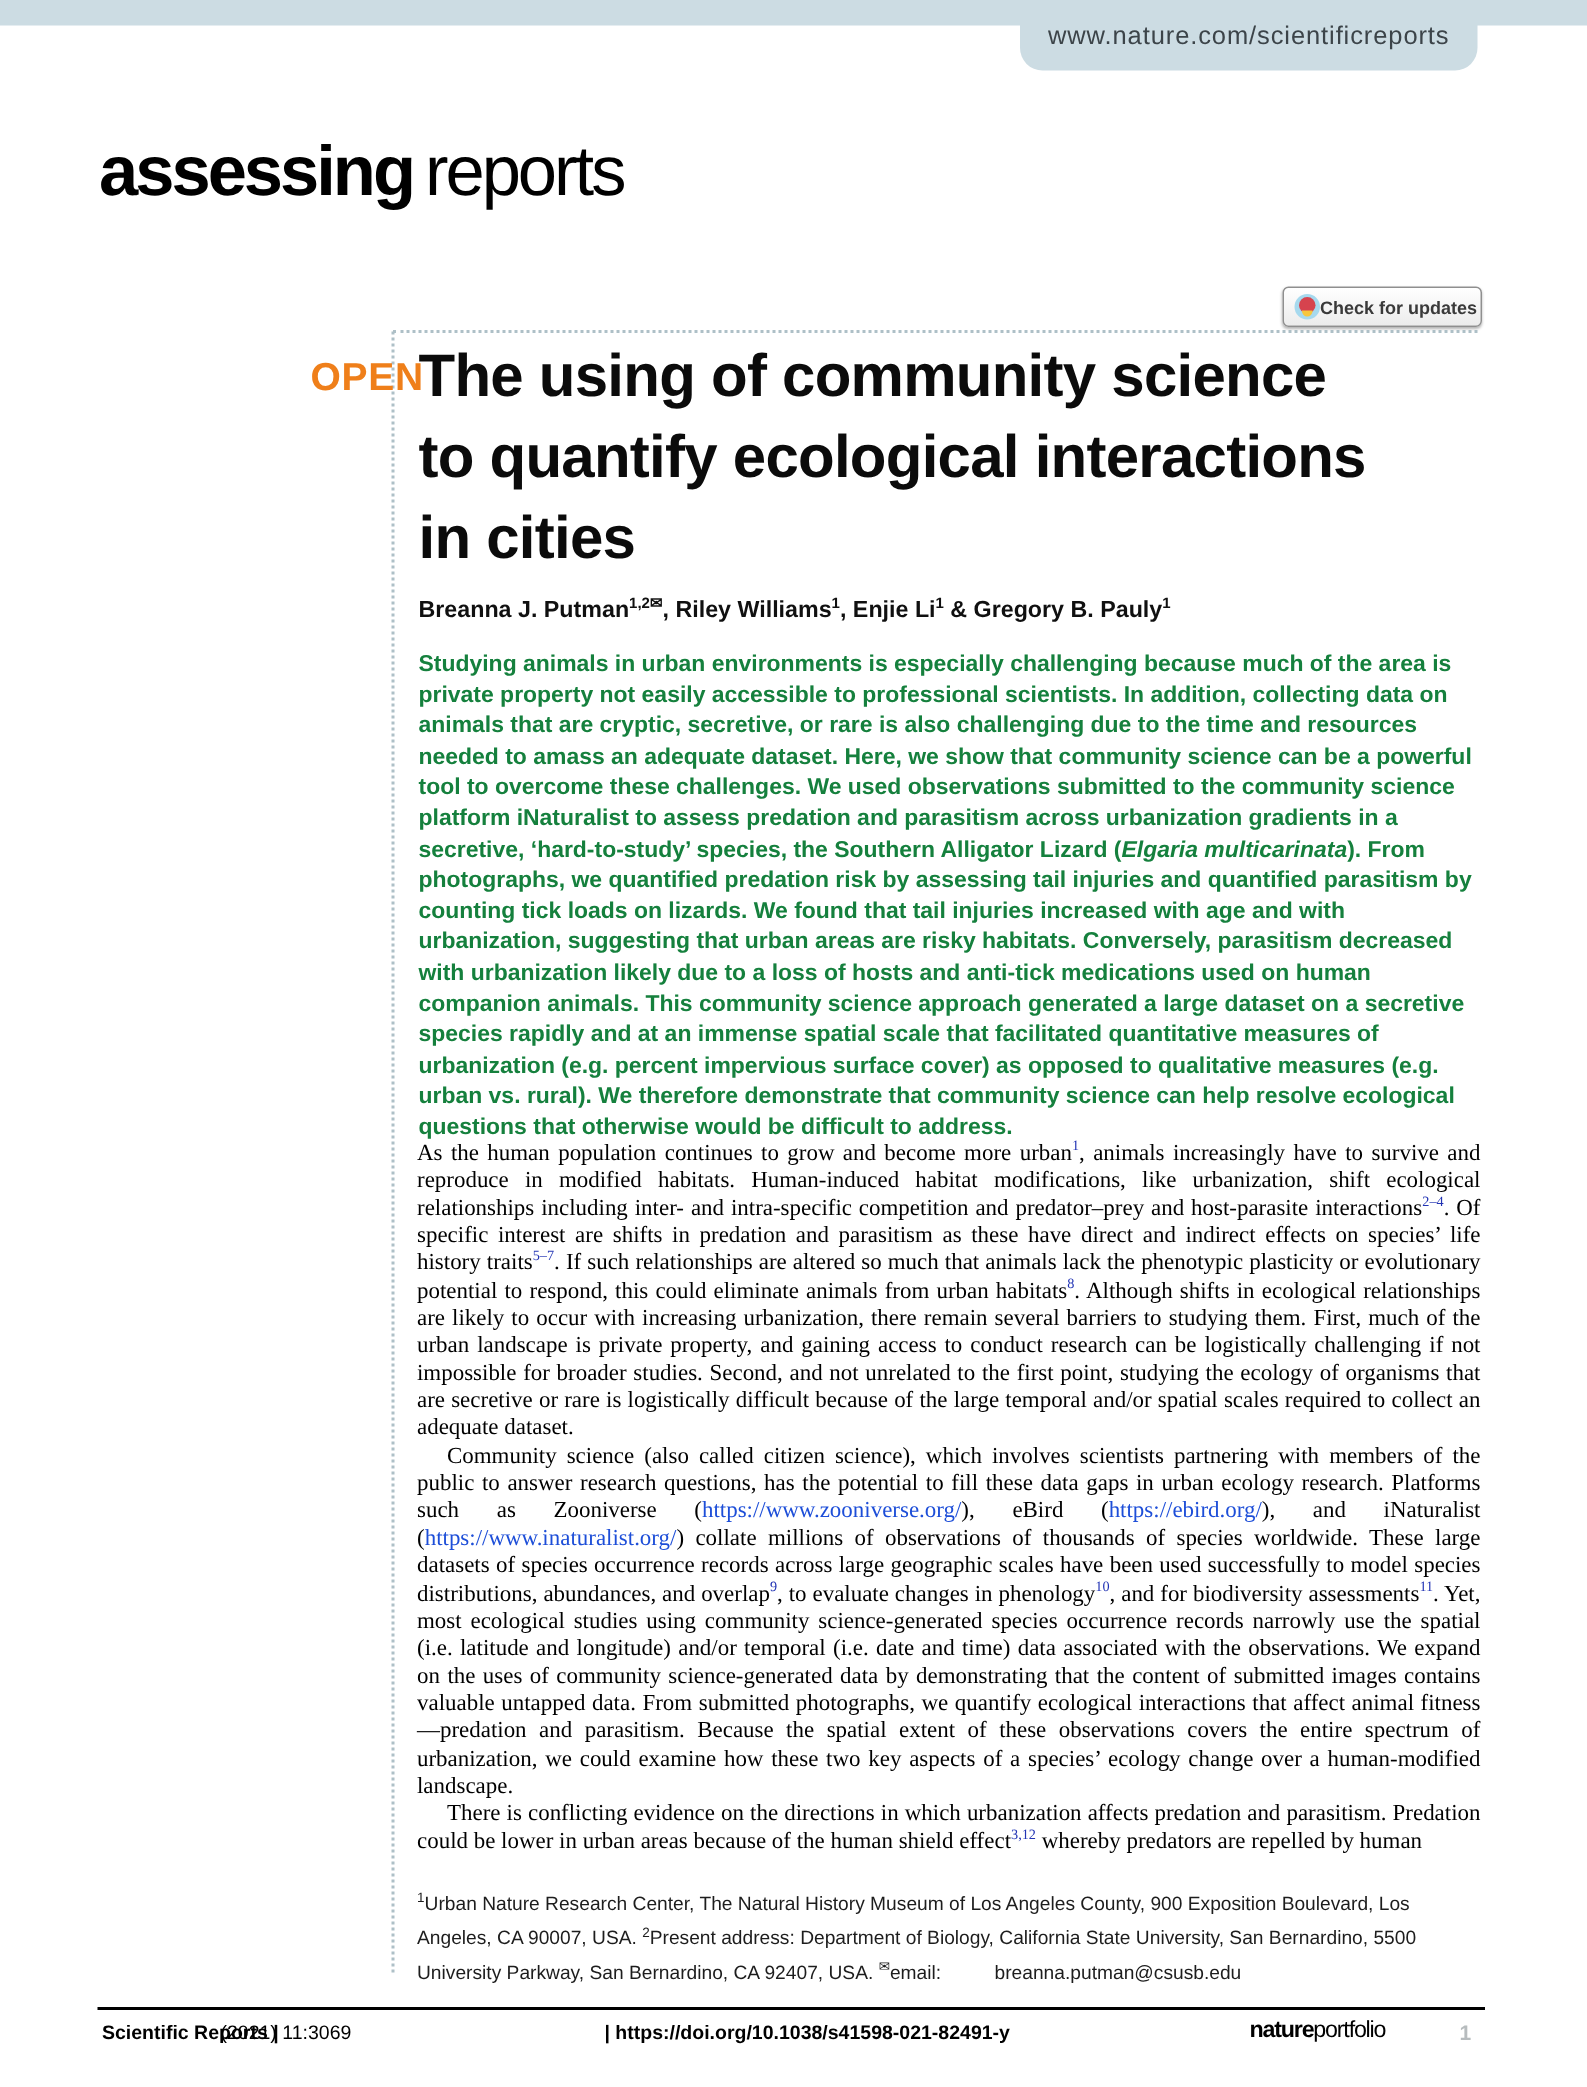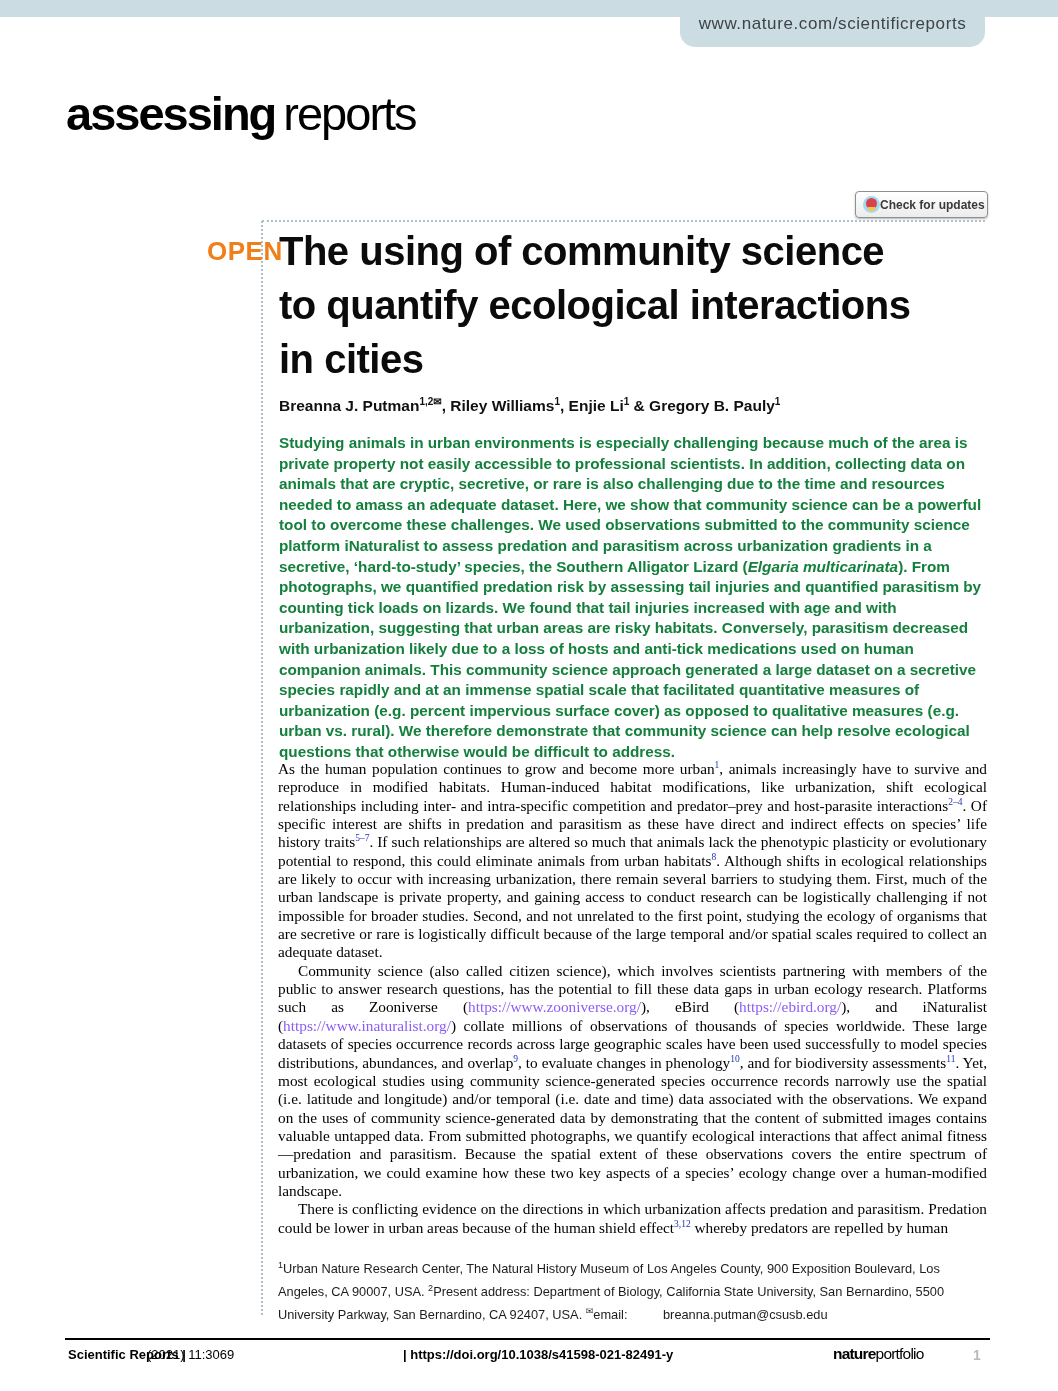--- a/index.html
+++ b/index.html
@@ -39,21 +39,21 @@
   .abstract{position:absolute;left:279px;top:433px;width:708px;font-size:15.3px;line-height:20.6px;font-weight:bold;color:#15803d;}
   .abstract em{font-style:italic;}
   
   .bodytext{
     position:absolute;left:278px;top:760px;width:709px;
     font-family:"Liberation Serif",serif;font-size:15.3px;line-height:18.35px;color:#000;text-align:justify;
   }
   .bodytext p{margin:0;}
   .bodytext p.indent{text-indent:20px;}
   sup.ref{color:#2133b4;font-size:9.5px;line-height:0;}
-  .link{color:#8b5cf6;}
+  .link{color:#1d4ed8;}
   
   .footnote{position:absolute;left:278px;top:1256px;width:709px;font-size:12.8px;line-height:18.6px;color:#1d1d1d;}
   .footnote sup{font-size:9px;}
   .mailto{color:#1d1d1d;margin-left:32px;}
   
   .footer-rule{position:absolute;left:65px;top:1338px;width:925px;height:2px;background:#000;}
   .footer{position:absolute;left:65px;top:1347px;width:960px;height:20px;font-size:13px;}
   .f-journal{position:absolute;left:3px;top:0;font-weight:bold;}
   .f-issue{position:absolute;left:82px;top:0;}
   .f-doi{position:absolute;left:338px;top:0;font-weight:bold;}

